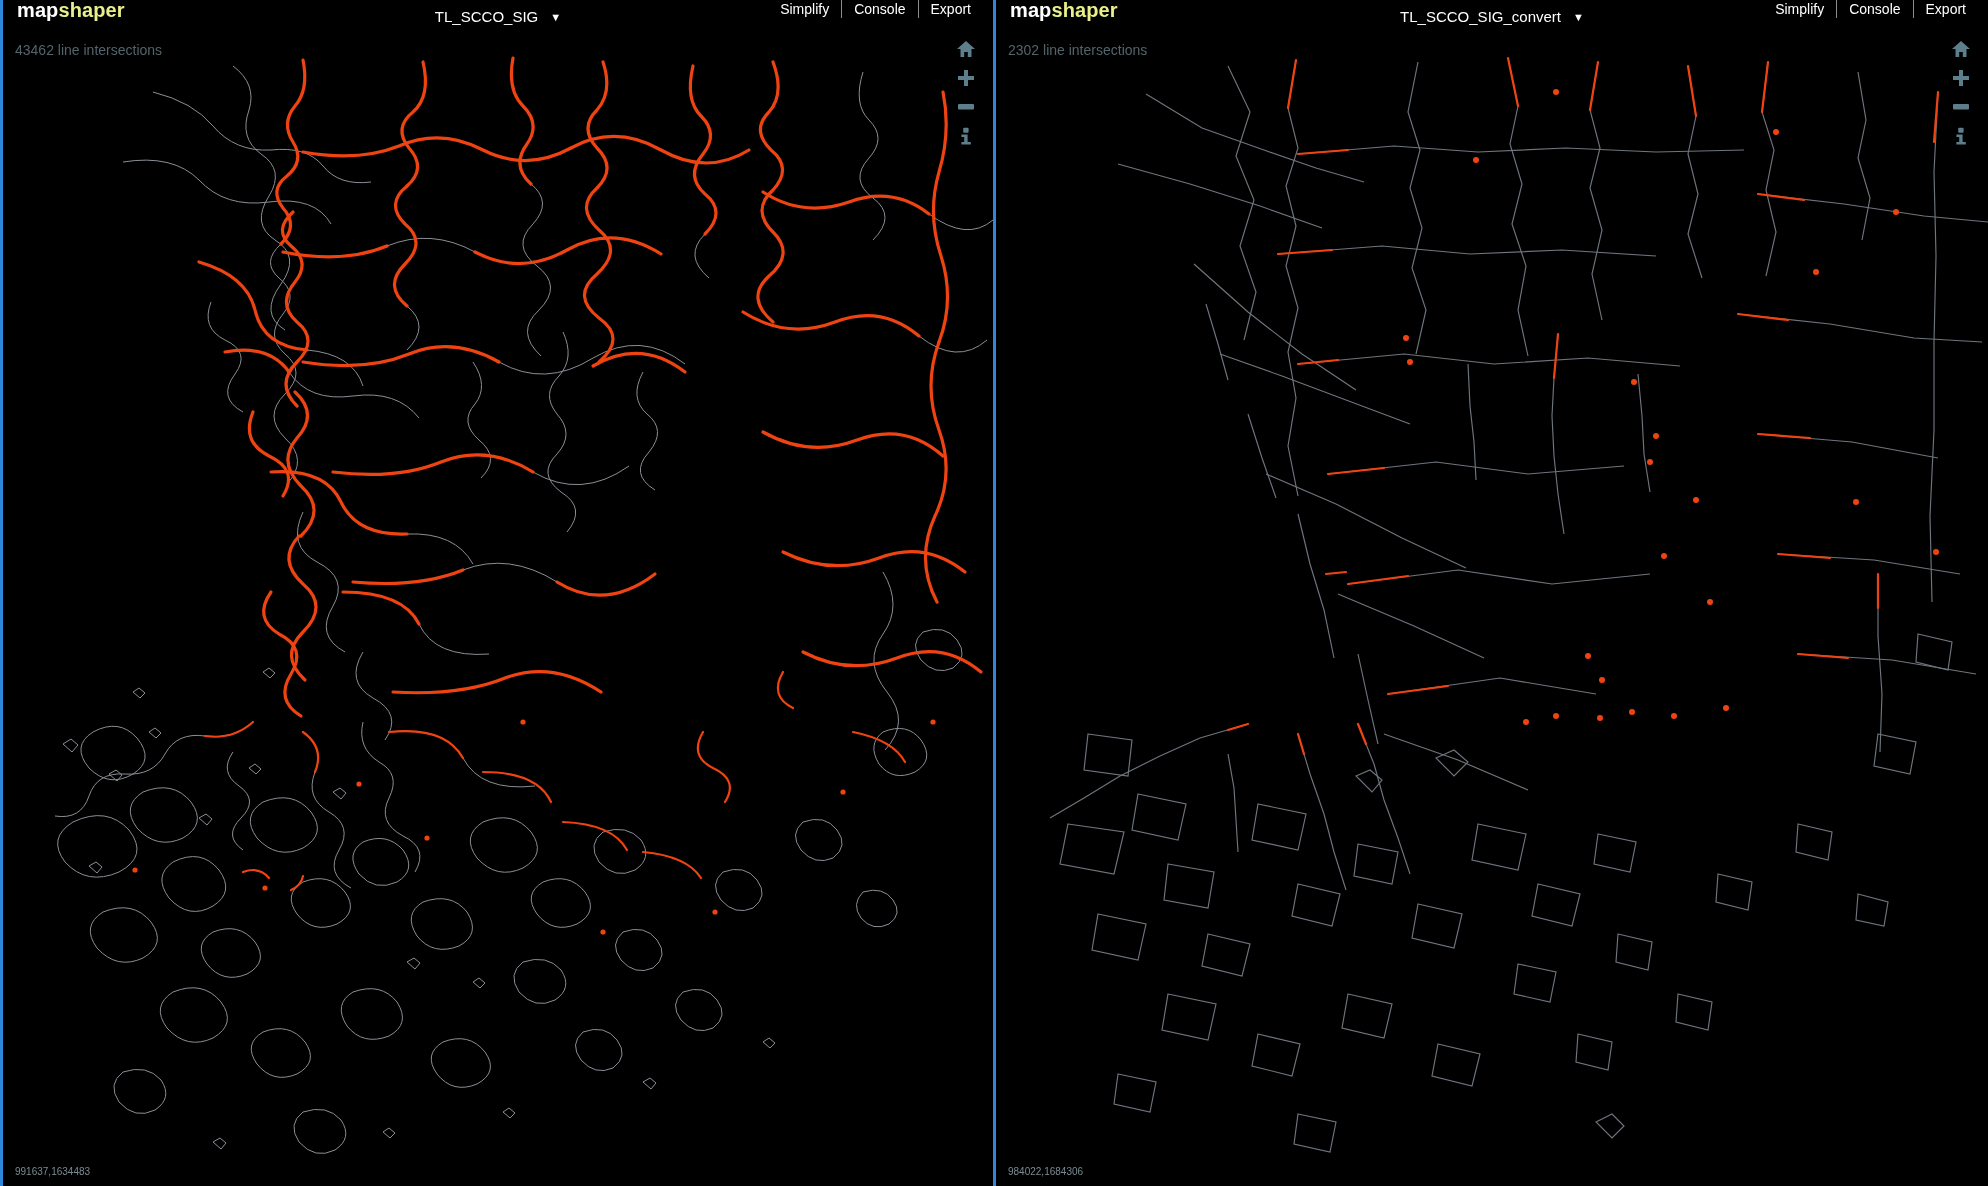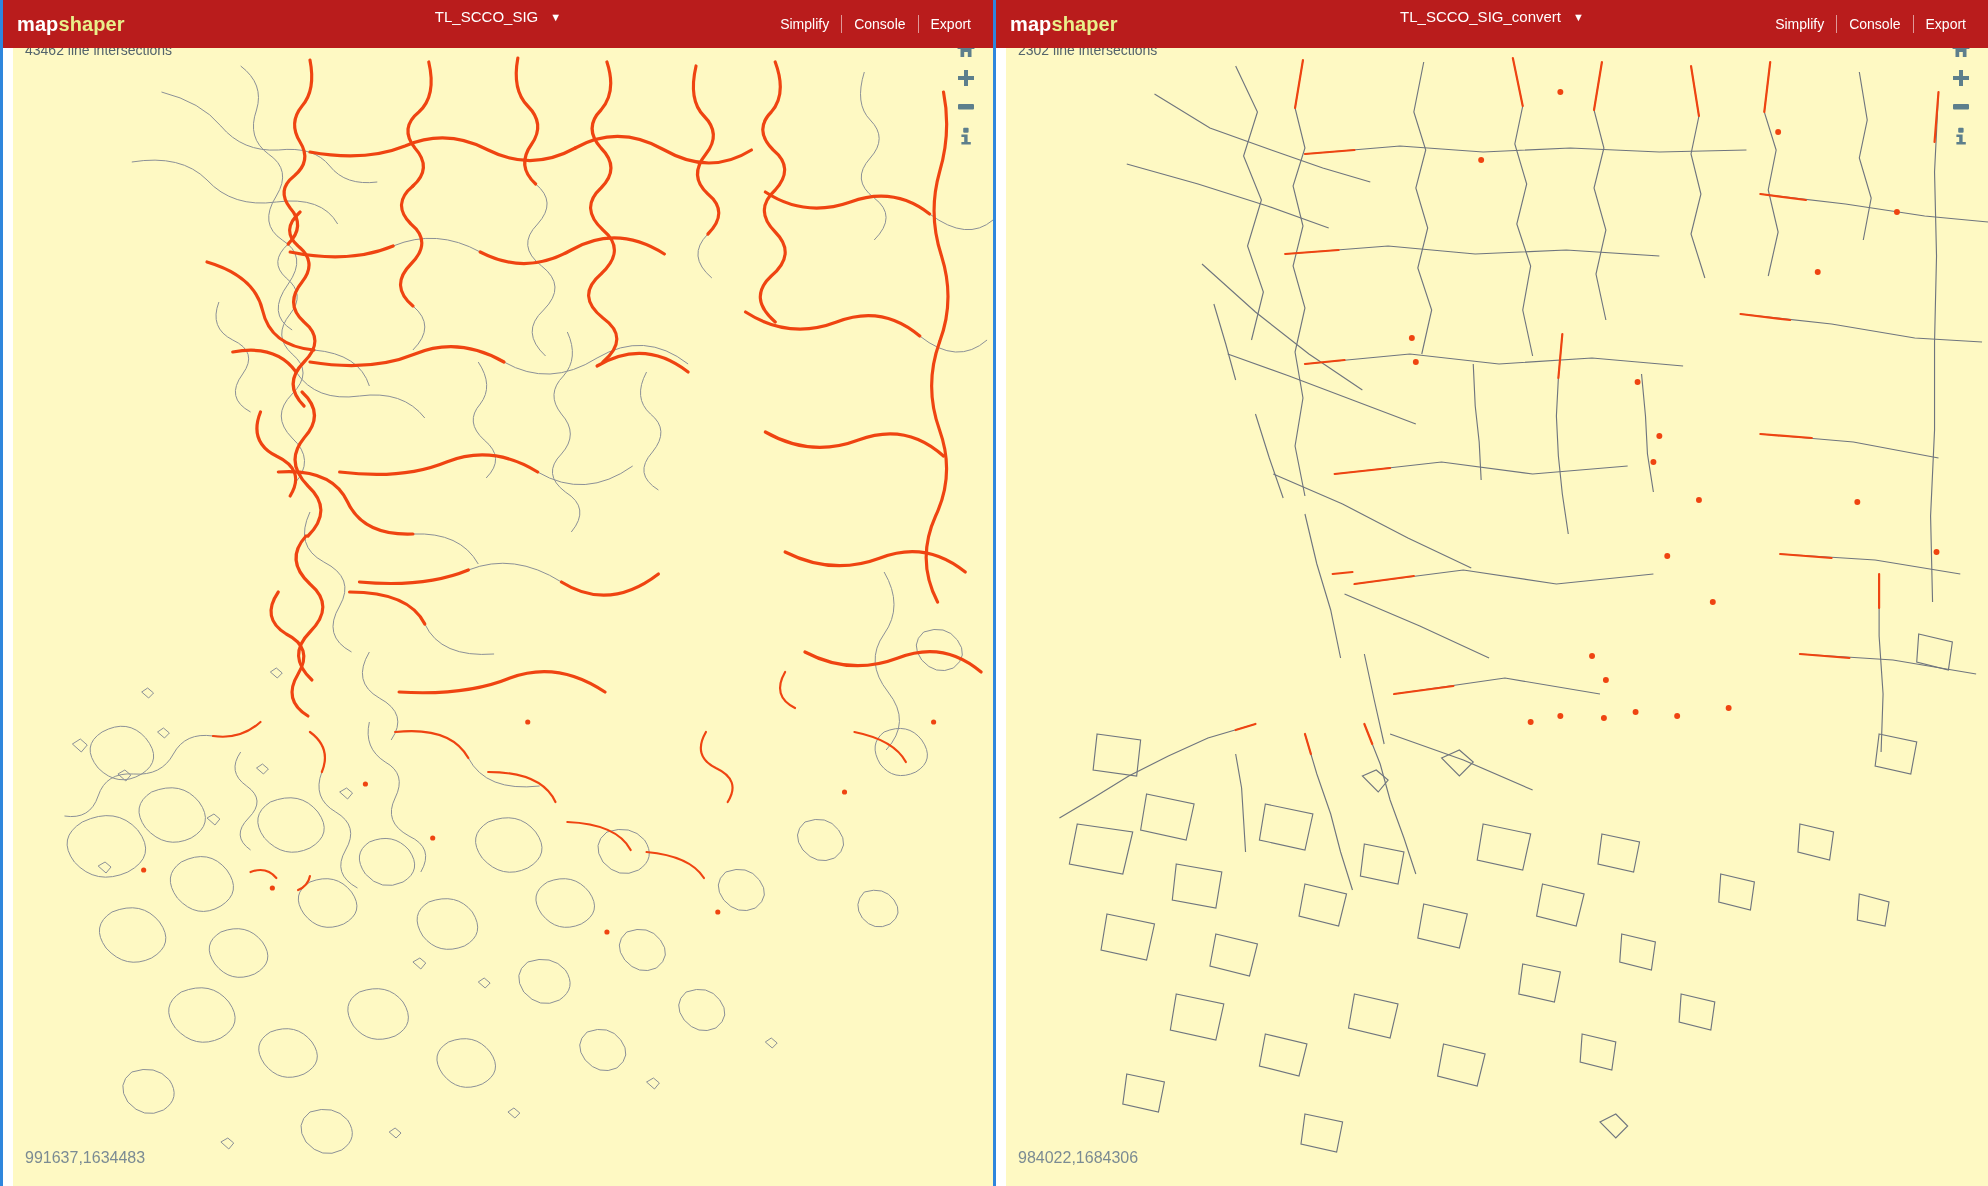--- a/index.html
+++ b/index.html
@@ -27,24 +27,24 @@
     background: #ffffff;
     overflow: hidden;
     border-left: 3px solid #2e86dd;
   }
   .panel.left  { width: 993px; }
   .panel.right { width: 995px; }
 
   
   .topbar {
     position: relative;
-    height: 48px;
-    background: #b91c1c;
+    height: 32px;
+    background: #000000;
     display: flex;
-    align-items: center;
+    align-items: flex-start;
     z-index: 40;
     flex: none;
   }
   .logo {
     margin-left: 14px;
     font-size: 20px;
     font-weight: bold;
     letter-spacing: .1px;
     white-space: nowrap;
     line-height: 1;
@@ -84,38 +84,37 @@
   .topmenu .mi { padding: 0 12px; }
   .topmenu .sep {
     width: 1px; height: 18px;
     background: rgba(255,255,255,.55);
   }
 
   
   .mapbody {
     position: absolute;
     top: 32px; left: 0; right: 0; bottom: 0;
-    background: #fef9c3;
+    background: #000000;
     overflow: hidden;
-    margin-left: 10px;
   }
   .mapsvg { position: absolute; inset: 0; width: 100%; height: 100%; display: block; }
 
   .status {
     position: absolute;
     left: 12px; top: 10px;
     font-size: 14px;
     color: #54646b;
     z-index: 25;
     white-space: nowrap;
   }
   .coords {
     position: absolute;
-    left: 12px; bottom: 19px;
-    font-size: 16px;
+    left: 12px; bottom: 9px;
+    font-size: 10px;
     color: #7b8b93;
     z-index: 25;
     white-space: nowrap;
   }
 
   
   .navbtns {
     position: absolute;
     top: 6px; right: 14px;
     width: 26px;

